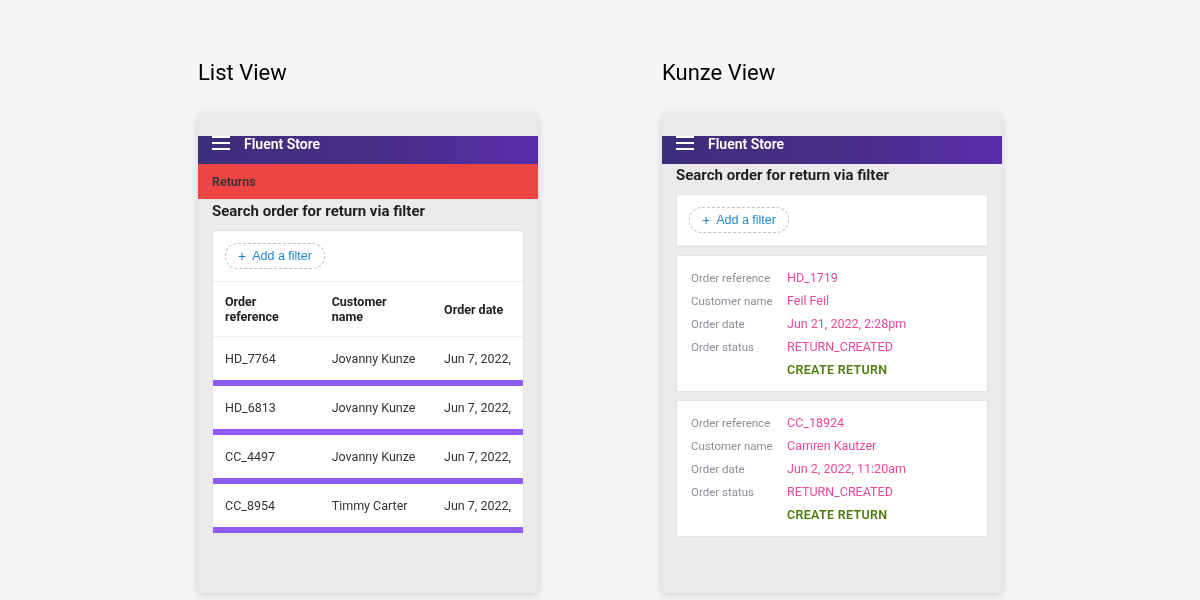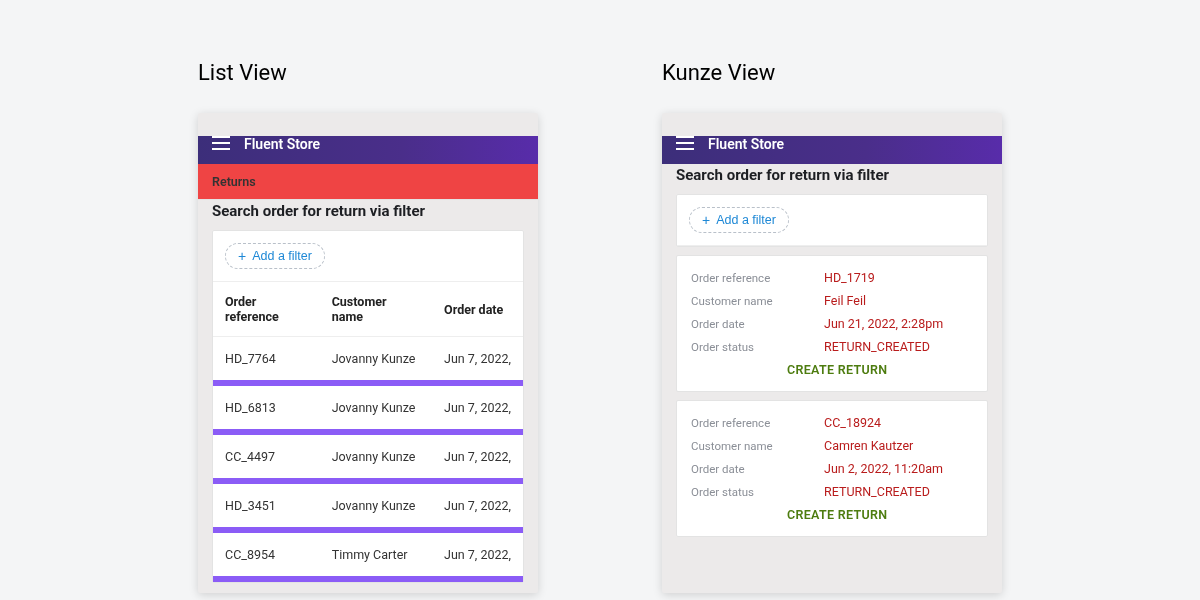--- a/index.html
+++ b/index.html
@@ -124,22 +124,21 @@
     display:flex;
     align-items:center;
     padding: 4px 0;
   }
   .card-label {
     width: 96px;
     color: #8b8f97;
     font-size: 11.5px;
   }
   .card-value {
-    color:#b91c1c;
-    margin-left:37px;
+    color:#ec4899;
   }
   .card-action {
     color:#4d7c0f;
     font-weight:600;
     font-size: 12.5px;
     letter-spacing: .3px;
     cursor:pointer;
   }
   .panel-tight { margin-bottom:0; }
   .filter-row-tight { border-bottom:1px solid #eee; }
@@ -193,25 +192,20 @@
               <td>HD_6813</td>
               <td>Jovanny Kunze</td>
               <td>Jun 7, 2022,</td>
             </tr>
             <tr>
               <td>CC_4497</td>
               <td>Jovanny Kunze</td>
               <td>Jun 7, 2022,</td>
             </tr>
             <tr>
-              <td>HD_3451</td>
-              <td>Jovanny Kunze</td>
-              <td>Jun 7, 2022,</td>
-            </tr>
-            <tr>
               <td>CC_8954</td>
               <td>Timmy Carter</td>
               <td>Jun 7, 2022,</td>
             </tr>
           </tbody>
         </table>
       </div>
     </div>
   </div>
 

